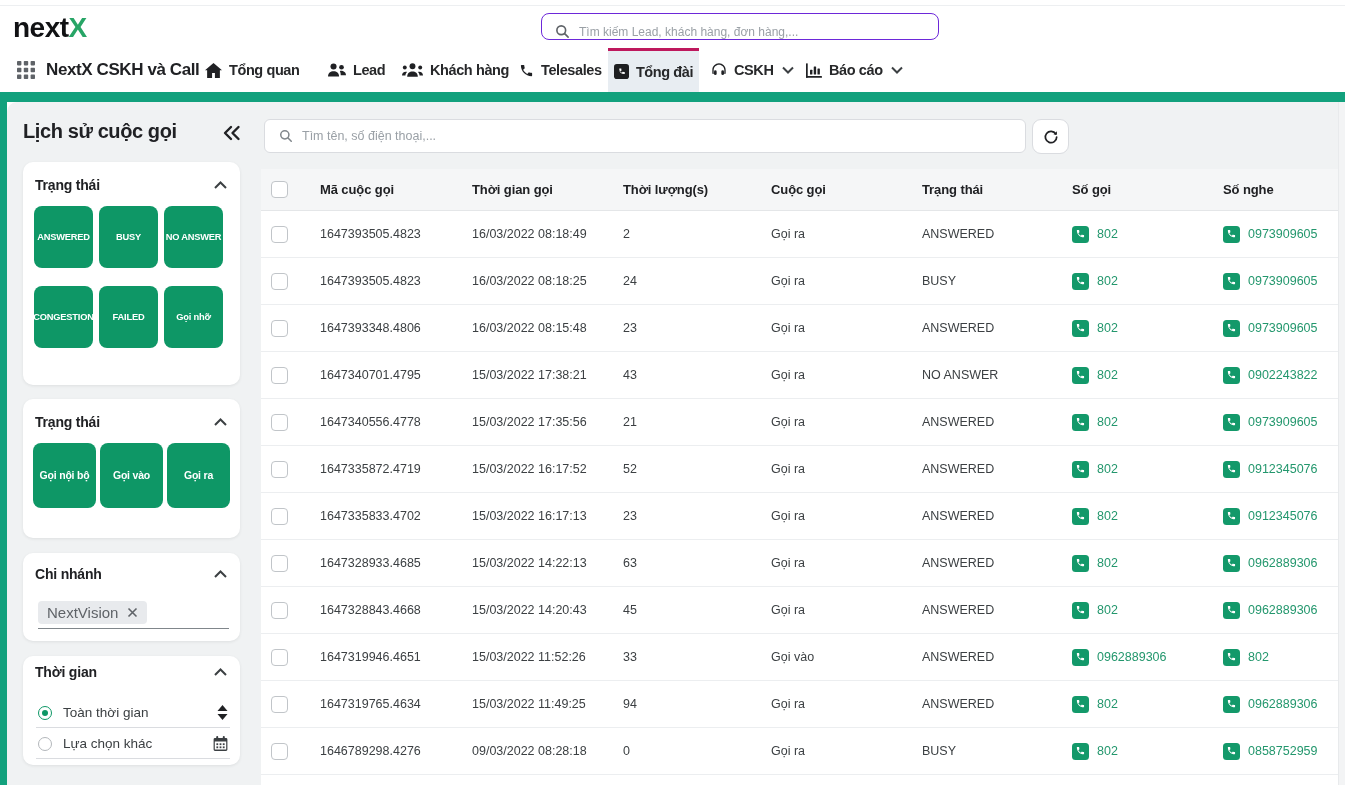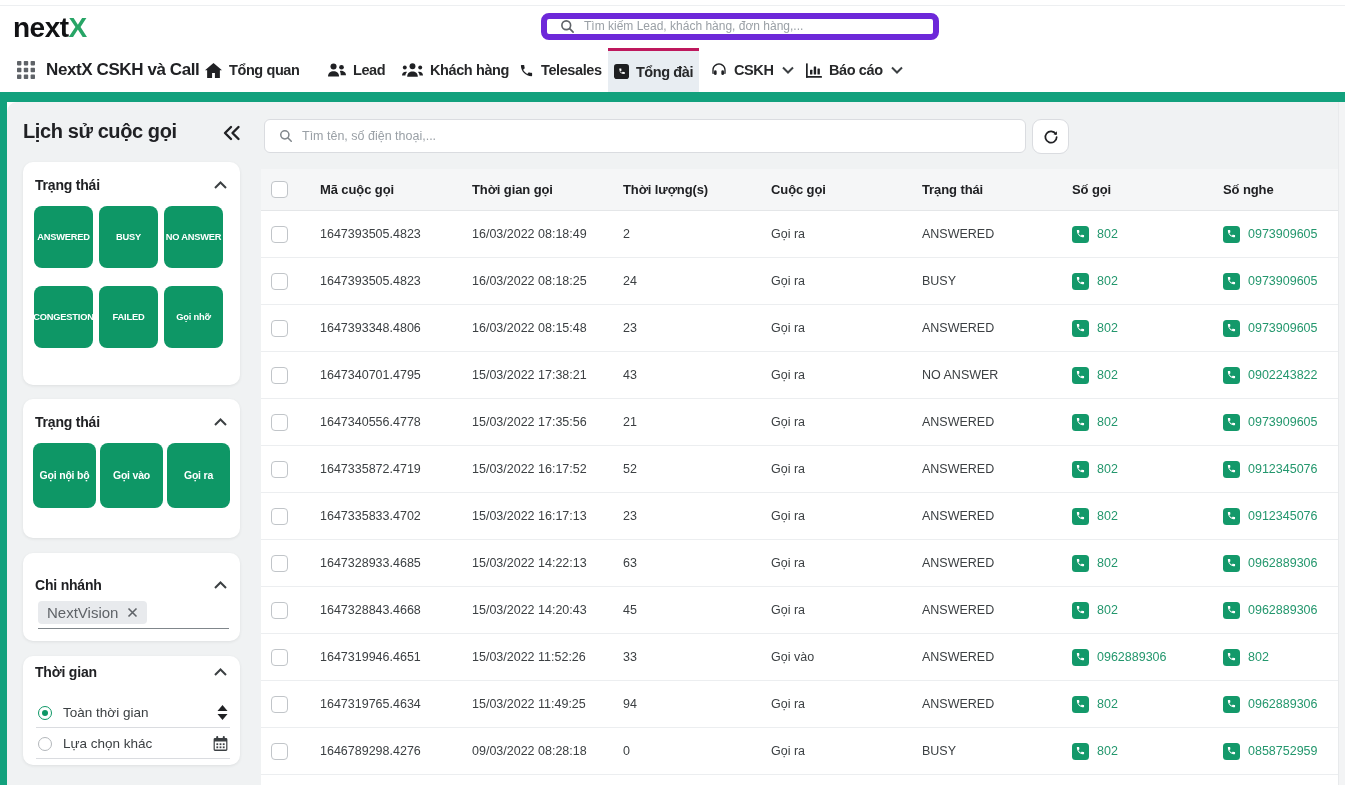--- a/index.html
+++ b/index.html
@@ -12,22 +12,22 @@
   }
 
   
   .topline { position:absolute; top:5px; left:0; width:1345px; height:1px; background:#edeff1; }
   .logo { position:absolute; left:13px; top:12px; font-size:28px; font-weight:700; letter-spacing:-0.5px; }
   .logo .lg-black { color:#111214; }
   .logo .lg-green { color:#27a566; }
 
   .gsearch {
     position:absolute; left:541px; top:13px; width:398px; height:27px;
-    border:6px solid #6d28d9; border-radius:8px; background:#fff;
-    display:flex; align-items:flex-start; padding-left:13px;
+    border:1px solid #6d28d9; border-radius:8px; background:#fff;
+    display:flex; align-items:flex-end; padding-left:13px;
   }
   .gsearch input {
     border:none; outline:none; flex:1; font-size:12px; color:#3c4043;
     font-family:inherit; background:transparent; margin-left:9px;
   }
   .gsearch input::placeholder { color:#9aa0a6; }
 
   
   .navbar { position:absolute; left:0; top:48px; width:1345px; height:44px; background:#fff; }
   .appswitch { position:absolute; left:17px; top:48px; height:44px; display:flex; align-items:center; }
@@ -276,21 +276,21 @@
     </span>
   </div>
   <div class="btn-grid" style="padding-left:10px;">
     <button class="gbtn wide">Gọi nội bộ</button>
     <button class="gbtn wide">Gọi vào</button>
     <button class="gbtn wide">Gọi ra</button>
   </div>
 </div>
 
 <div class="card" style="top:553px; height:88px;">
-  <div class="card-head" style="padding-top:24px;">
+  <div class="card-head" style="padding-top:13px;">
     <span>Chi nhánh</span>
     <span class="chev">
       <svg width="13" height="8" viewBox="0 0 13 8" fill="none" stroke="#3c4043" stroke-width="2">
           <path d="M1 7 L6.5 1.5 L12 7"></path>
         </svg>
     </span>
   </div>
 </div>
 <div class="tagfield">
   <span class="tag">

